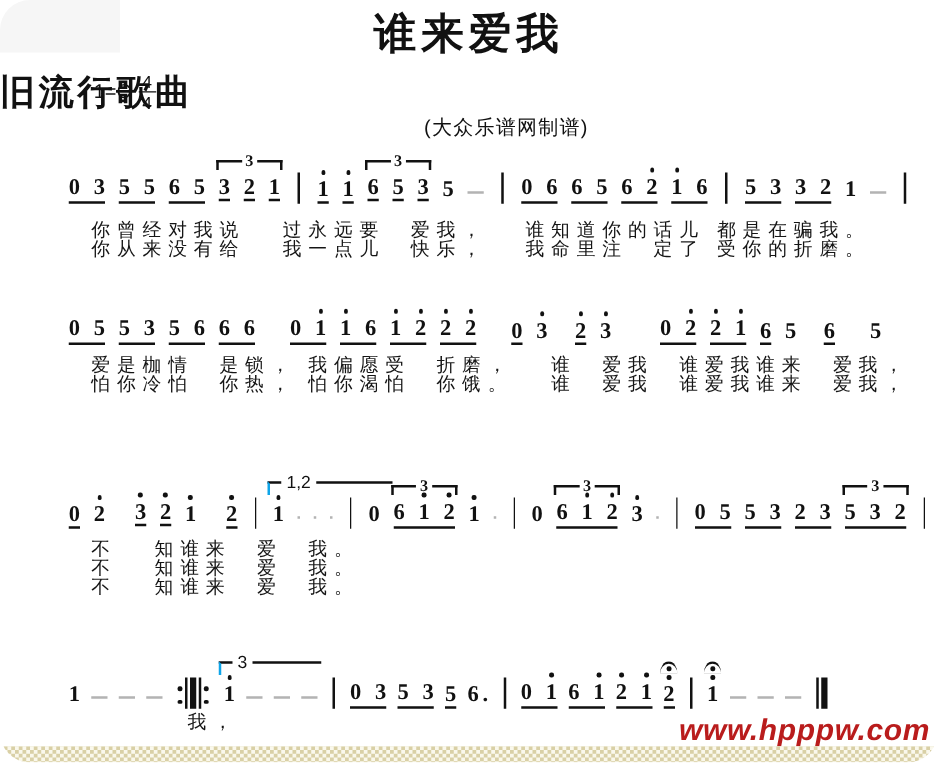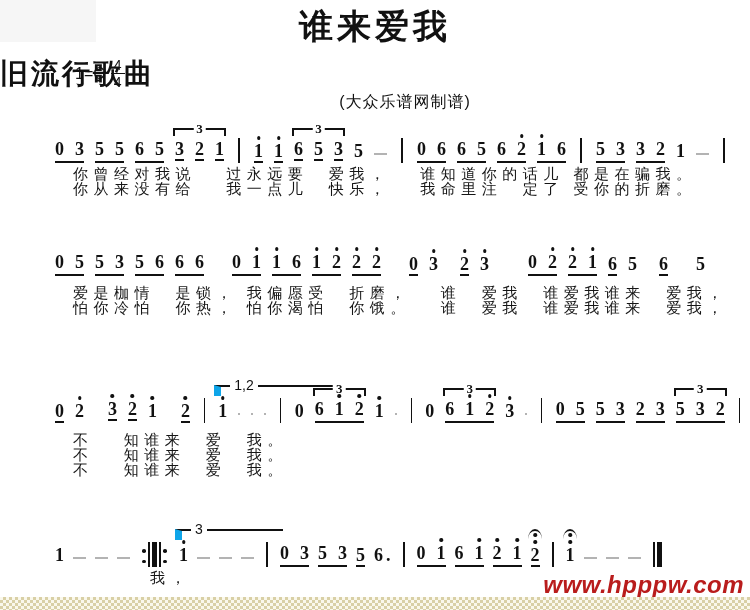--- a/index.html
+++ b/index.html
@@ -1,17 +1,17 @@
 <!DOCTYPE html>
 <html><head>
 <meta charset="utf-8">
 <style>
   html,body{margin:0;padding:0;background:#fff;}
   #page{position:relative;width:750px;height:610px;background:#ffffff;overflow:hidden;
-        font-family:"Liberation Sans","DejaVu Sans",sans-serif;color:#111;}
+        font-family:"Liberation Sans","DejaVu Sans",sans-serif;color:#111;border-radius:24px;}
   #corner-shade{position:absolute;left:0;top:0;width:96px;height:42px;background:#f6f6f6;}
   
   #title{position:absolute;left:0;top:4px;width:100%;text-align:center;
          font-family:"Liberation Serif","DejaVu Serif",serif;
          font-size:34px;font-weight:700;letter-spacing:4px;}
   #subtitle{position:absolute;left:0;top:55px;width:100%;
             font-size:28px;font-weight:700;letter-spacing:3px;}
   #credit{position:absolute;left:0;top:92px;width:100%;text-align:center;
           font-size:16px;letter-spacing:1px;padding-left:30px;}
   #keysig{position:absolute;left:75px;top:58px;display:flex;align-items:center;
@@ -46,32 +46,32 @@
   .rpt,.endbar{display:inline-flex;align-items:flex-end;gap:2px;margin:0 3px;}
   .rdots{position:relative;width:4px;height:18px;margin-bottom:2px;}
   .rdots::before,.rdots::after{content:"";position:absolute;left:0;width:3.5px;height:3.5px;
         border-radius:50%;background:#111;}
   .rdots::before{top:2px;} .rdots::after{bottom:2px;}
   .bk{position:absolute;left:-2px;right:-2px;bottom:100%;margin-bottom:5px;height:6px;
       border:2px solid #111;border-bottom:none;}
   .bklab{position:absolute;left:50%;top:-9px;transform:translateX(-50%);
       background:#fff;padding:0 3px;font-size:13px;font-weight:700;line-height:15px;}
   .volta{position:absolute;left:-4px;bottom:100%;margin-bottom:7px;height:9px;
-      border-top:2px solid #111;border-left:7px solid #0ea5e9;padding-left:21px;}
+      border-top:2px solid #111;border-left:2px solid #0ea5e9;}
   .v12{width:98px;} .v3{width:80px;}
   .vlab{position:absolute;left:9px;top:-9px;background:#fff;padding:0 4px;
       font-size:14px;font-weight:400;line-height:15px;
       font-family:"Liberation Sans",sans-serif;}
   .ferm{position:absolute;left:50%;transform:translateX(-50%);top:-18px;
       width:14px;height:8px;border-top:2.5px solid #111;
       border-radius:50% 50% 0 0/100% 100% 0 0;}
   .ferm::after{content:"";position:absolute;left:50%;top:2px;transform:translateX(-50%);
       width:3.5px;height:3.5px;background:#111;border-radius:50%;}
   
-  .lyrics{margin-top:3px;margin-left:18px;}
+  .lyrics{margin-top:14px;margin-left:18px;}
   .s2 .lyrics{margin-top:9px;}
   .s3 .lyrics{margin-top:9px;}
   .s4 .lyrics{margin-top:3px;margin-left:95px;}
   .lrow{white-space:pre;font-size:15px;line-height:15px;letter-spacing:5.5px;
         color:#151515;}
   
   #watermark{position:absolute;right:6px;top:571px;font-style:italic;font-weight:700;
         font-size:24px;letter-spacing:0.5px;color:#b91c1c;
         font-family:"Liberation Sans","DejaVu Sans",sans-serif;}
   #band{position:absolute;left:0;right:0;bottom:0;height:13px;

